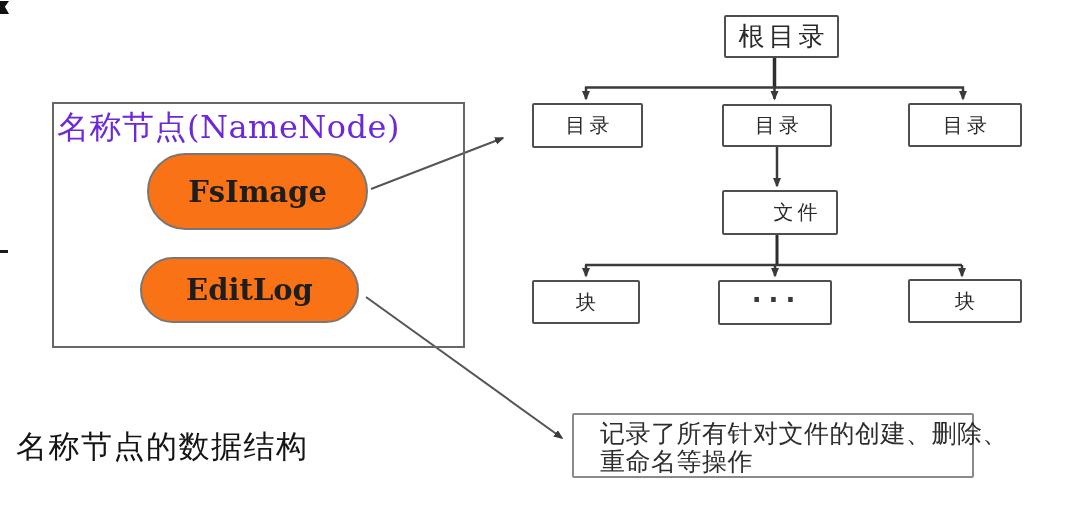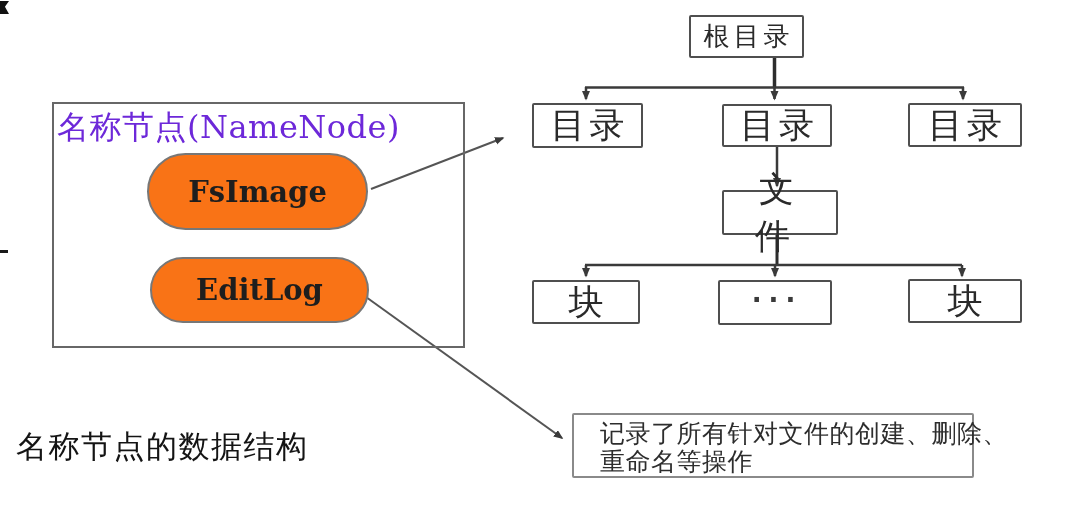--- a/index.html
+++ b/index.html
@@ -27,21 +27,21 @@
   .node {
     position: absolute;
     box-sizing: border-box;
     border: 2px solid #4f4f4f;
     border-radius: 2px;
     background: #ffffff;
     display: flex;
     align-items: center;
     justify-content: center;
     font-family: "DejaVu Serif", "Liberation Serif", serif;
-    font-size: 35px;
+    font-size: 20px;
     color: #2a2a2a;
     letter-spacing: 4px;
     text-indent: 4px; 
   }
   .node.dots {
     font-family: "DejaVu Sans", "Liberation Sans", sans-serif;
     font-weight: 700;
     font-size: 26px;
     letter-spacing: 7px;
     color: #3a3a3a;
@@ -82,21 +82,21 @@
     color: #1e1e1e;
   }
   .stadium.fsimage {
     left: 147px;
     top: 153px;
     width: 221px;
     height: 77px;
     border-radius: 40px;
   }
   .stadium.editlog {
-    left: 150px;
+    left: 140px;
     top: 257px;
     width: 219px;
     height: 66px;
     border-radius: 34px;
   }
   .note-box {
     position: absolute;
     left: 572px;
     top: 413px;
     width: 402px;
@@ -181,21 +181,21 @@
   <div class="namenode-box"></div>
   <div class="namenode-title">名称节点(NameNode)</div>
 
   <div class="stadium fsimage">
     <span>FsImage</span>
   </div>
   <div class="stadium editlog">
     <span>EditLog</span>
   </div>
 
-  <div class="node" style="left:689px; top:15px; width:115px; height:43px; font-size:26px;">
+  <div class="node" style="left:724px; top:15px; width:115px; height:43px; font-size:26px;">
     <span>根目录</span>
   </div>
 
   <div class="node" style="left:532px; top:103px; width:111px; height:45px;">
     <span>目录</span>
   </div>
   <div class="node" style="left:722px; top:104px; width:110px; height:43px;">
     <span>目录</span>
   </div>
   <div class="node" style="left:908px; top:103px; width:114px; height:44px;">

